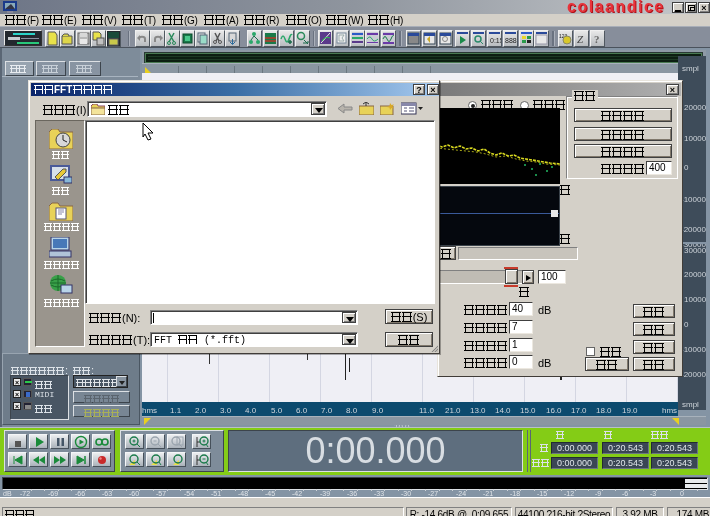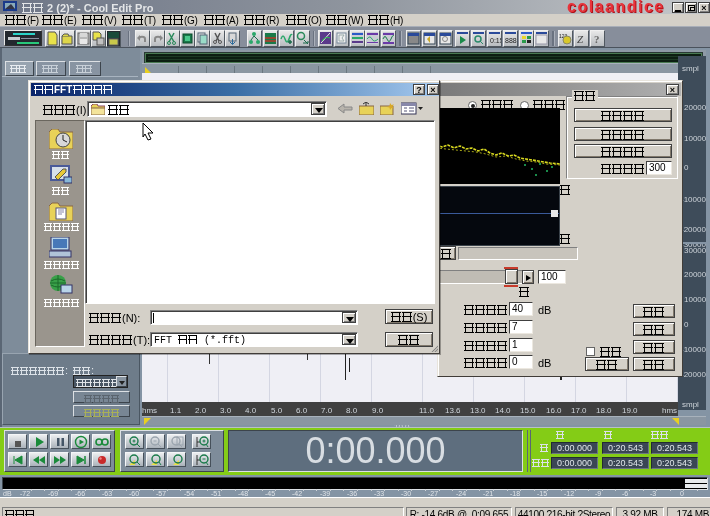--- a/index.html
+++ b/index.html
@@ -21,21 +21,20 @@
 .sg{position:absolute;top:9px;height:26px;border:1px solid;border-color:#808080 #fff #fff #808080;font-size:10px;letter-spacing:-0.3px}
 </style></head><body>
 
 <div class="ab" style="left:0;top:0;width:710px;height:14px;background:linear-gradient(90deg,#6e7687,#8f959e,#c6c9cc)">
  <svg class="ab" style="left:3px;top:1px" width="14" height="12" viewBox="0 0 14 12">
       <rect x="0" y="0" width="14" height="10" fill="#1a3a8a"></rect>
       <rect x="2" y="2" width="10" height="6" fill="#8ab"></rect>
       <path d="M2 8l6-5 4 5z" fill="#334"></path>
       <rect x="4" y="10" width="6" height="2" fill="#889"></rect>
     </svg>
- <span class="ab" style="left:22px;top:2px;color:#e4e6e8;font-weight:bold;font-size:11px"><b class="c"></b><b class="c"></b>&nbsp;2 (2)* - Cool Edit Pro</span>
  <span class="ab" style="left:567px;top:-2px;color:#e8333b;font-weight:bold;font-size:16px;letter-spacing:1.5px;text-shadow:1px 1px 0 #b01018">colaandice</span>
  <span class="ab btn" style="left:672px;top:2px;width:12px;height:11px">
       <b class="ab" style="left:2px;top:7px;width:6px;height:2px;background:#000"></b>
     </span>
  <span class="ab btn" style="left:685px;top:2px;width:12px;height:11px">
       <b class="ab" style="left:2px;top:2px;width:7px;height:6px;border:1px solid #000"></b>
       <b class="ab" style="left:4px;top:4px;width:5px;height:4px;border:1px solid #000;background:#d4d0c8"></b>
     </span>
  <span class="ab btn" style="left:698px;top:2px;width:12px;height:11px;font-size:9px;text-align:center;line-height:10px;font-weight:bold">×</span>
 </div>
@@ -255,34 +254,34 @@
       <b class="ab" style="left:484px;top:0;width:1px;height:54px;background:#d4d6e2"></b>
       <b class="ab" style="left:535px;top:0;width:1px;height:54px;background:#d4d6e2"></b>
   <b class="ab" style="left:67px;top:2px;width:1px;height:14px;background:#333"></b>
   <b class="ab" style="left:165px;top:4px;width:1px;height:8px;background:#333"></b>
       <b class="ab" style="left:203px;top:6px;width:1px;height:26px;background:#222"></b>
       <b class="ab" style="left:207px;top:10px;width:1px;height:14px;background:#222"></b>
   <b class="ab" style="left:418px;top:8px;width:2px;height:24px;background:#222"></b>
   <b class="ab" style="left:485px;top:10px;width:1px;height:13px;background:#222"></b>
  </div>
 
- <div class="ab" style="left:142px;top:354px;width:536px;height:14px;background:#404040;color:#d0d6dc;font-size:8px">
+ <div class="ab" style="left:142px;top:354px;width:536px;height:14px;background:#0c4a6e;color:#d0d6dc;font-size:8px">
   <span class="ab" style="left:0;top:4px">hms</span>
   <span class="ab" style="left:28px;top:4px">1.1</span>
       <span class="ab" style="left:53px;top:4px">2.0</span>
       <span class="ab" style="left:78px;top:4px">3.0</span>
       <span class="ab" style="left:103px;top:4px">4.0</span>
       <span class="ab" style="left:129px;top:4px">5.0</span>
       <span class="ab" style="left:154px;top:4px">6.0</span>
       <span class="ab" style="left:179px;top:4px">7.0</span>
       <span class="ab" style="left:204px;top:4px">8.0</span>
       <span class="ab" style="left:230px;top:4px">9.0</span>
       <span class="ab" style="left:252px;top:20px">10.0</span>
       <span class="ab" style="left:277px;top:4px">11.0</span>
-      <span class="ab" style="left:303px;top:4px">13.6</span>
+      <span class="ab" style="left:303px;top:4px">21.0</span>
       <span class="ab" style="left:328px;top:4px">13.0</span>
       <span class="ab" style="left:353px;top:4px">14.0</span>
       <span class="ab" style="left:378px;top:4px">15.0</span>
       <span class="ab" style="left:404px;top:4px">16.0</span>
       <span class="ab" style="left:429px;top:4px">17.0</span>
       <span class="ab" style="left:454px;top:4px">18.0</span>
       <span class="ab" style="left:480px;top:4px">19.0</span>
   <span class="ab" style="left:520px;top:4px">hms</span>
  </div>
 
@@ -307,20 +306,43 @@
       <span class="ab" style="left:3px;top:289px">-10000</span>
       <span class="ab" style="left:3px;top:314px">-20000</span>
  </div>
  <div class="ab" style="left:678px;top:350px;width:28px;height:12px;background:#3e4c5a;color:#ccd2d8;font-size:8px">
       <span class="ab" style="left:4px;top:2px">smpl</span>
     </div>
 
  <div class="ab" style="left:2px;top:305px;width:138px;height:72px;background:#6e7c8a;border:1px solid;border-color:#98a4b0 #4a5662 #4a5662 #98a4b0;color:#dce2e8">
   <span class="ab" style="left:8px;top:10px"><b class="c8"></b><b class="c8"></b><b class="c8"></b><b class="c8"></b><b class="c8"></b><b class="c8"></b>:</span>
   <span class="ab" style="left:70px;top:10px"><b class="c8"></b><b class="c8"></b>:</span>
+  <div class="ab su" style="left:7px;top:21px;width:59px;height:45px;background:#49566а;background:#495664">
+   <span class="ab" style="left:2px;top:2px">
+          <b class="ab" style="left:0;top:0;width:8px;height:8px;background:#e8e8e8;border:1px solid #222;color:#000;font-size:7px;line-height:8px;text-align:center">×</b>
+          <b class="ab" style="left:10px;top:0;width:9px;height:8px;background:#223;border:1px solid #555">
+            <i class="ab" style="left:1px;top:2px;width:7px;height:2px;background:#2ac84a"></i>
+          </b>
+          <span class="ab" style="left:22px;top:0"><b class="c8"></b><b class="c8"></b></span>
+        </span>
+   <span class="ab" style="left:2px;top:14px">
+          <b class="ab" style="left:0;top:0;width:8px;height:8px;background:#e8e8e8;border:1px solid #222;color:#000;font-size:7px;line-height:8px;text-align:center">×</b>
+          <b class="ab" style="left:10px;top:0;width:9px;height:8px;background:#223;border:1px solid #555">
+            <i class="ab" style="left:2px;top:1px;width:4px;height:5px;background:#3a6ac8"></i>
+          </b>
+          <span class="ab" style="left:22px;top:0;font-size:8px;font-family:'Liberation Mono',monospace">MIDI</span>
+        </span>
+   <span class="ab" style="left:2px;top:26px">
+          <b class="ab" style="left:0;top:0;width:8px;height:8px;background:#e8e8e8;border:1px solid #222;color:#000;font-size:7px;line-height:8px;text-align:center">×</b>
+          <b class="ab" style="left:10px;top:0;width:9px;height:8px;background:#223;border:1px solid #555">
+            <i class="ab" style="left:1px;top:2px;width:6px;height:4px;background:#888"></i>
+          </b>
+          <span class="ab" style="left:22px;top:0"><b class="c8"></b><b class="c8"></b></span>
+        </span>
+  </div>
   <div class="ab" style="left:70px;top:21px;width:55px;height:13px;background:#495664;border:1px solid #222;color:#e0e4e8"><b class="c8" style="margin:2px 0 0 2px"></b><b class="c8"></b><b class="c8"></b><b class="c8"></b><b class="c8"></b><b class="ab ra" style="right:0;top:0;width:11px;height:11px;background:#8894a0">
           <i class="ab" style="left:2px;top:4px;width:0;height:0;border:3px solid transparent;border-top:4px solid #222"></i>
         </b></div>
   <div class="ab ra" style="left:70px;top:37px;width:57px;height:12px;background:#78869%;background:#788694;text-align:center;color:#5a646e"><b class="c8" style="margin-top:2px"></b><b class="c8"></b><b class="c8"></b><b class="c8"></b></div>
   <div class="ab ra" style="left:70px;top:51px;width:57px;height:12px;background:#788694;text-align:center;color:#a8b058"><b class="c8" style="margin-top:2px"></b><b class="c8"></b><b class="c8"></b><b class="c8"></b></div>
  </div>
 
  <div class="ab" style="left:437px;top:32px;width:246px;height:297px;background:#d4d0c8;border:1px solid;border-color:#e8e4dc #403c38 #403c38 #e8e4dc;box-shadow:inset 1px 1px 0 #fff">
   <div class="ab" style="left:2px;top:2px;width:241px;height:13px;background:linear-gradient(90deg,#7a7a7a,#b0b0b0)"></div>
   <div class="ab btn" style="left:228px;top:3px;width:13px;height:11px;font-size:9px;font-weight:bold;text-align:center;line-height:10px">×</div>
@@ -365,21 +387,21 @@
       </div>
   <div class="ab fld" style="left:100px;top:189px;width:28px;height:14px">100</div>
   <span class="ab" style="left:81px;top:205px;color:#000"><b class="c"></b></span>
 
   <div class="ab gb" style="left:128px;top:15px;width:112px;height:83px"></div>
   <span class="ab" style="left:134px;top:9px;color:#000;background:#d4d0c8;padding:0 2px"><b class="c"></b><b class="c"></b></span>
   <div class="ab dbtn" style="left:136px;top:27px;width:98px;height:14px"><b class="c" style="margin-top:2px"></b><b class="c"></b><b class="c"></b><b class="c"></b></div>
   <div class="ab dbtn" style="left:136px;top:46px;width:98px;height:14px"><b class="c" style="margin-top:2px"></b><b class="c"></b><b class="c"></b><b class="c"></b></div>
   <div class="ab dbtn" style="left:136px;top:63px;width:98px;height:14px"><b class="c" style="margin-top:2px"></b><b class="c"></b><b class="c"></b><b class="c"></b></div>
   <span class="ab" style="left:163px;top:82px;color:#000"><b class="c"></b><b class="c"></b><b class="c"></b><b class="c"></b></span>
-  <div class="ab fld" style="left:208px;top:80px;width:26px;height:14px">300</div>
+  <div class="ab fld" style="left:208px;top:80px;width:26px;height:14px">400</div>
 
   <span class="ab" style="left:26px;top:223px;color:#000"><b class="c"></b><b class="c"></b><b class="c"></b><b class="c"></b></span>
   <div class="ab fld" style="left:71px;top:221px;width:24px;height:14px">40</div>
   <span class="ab" style="left:100px;top:223px;color:#000">dB</span>
   <span class="ab" style="left:26px;top:241px;color:#000"><b class="c"></b><b class="c"></b><b class="c"></b><b class="c"></b></span>
   <div class="ab fld" style="left:71px;top:239px;width:24px;height:14px">7</div>
   <span class="ab" style="left:26px;top:259px;color:#000"><b class="c"></b><b class="c"></b><b class="c"></b><b class="c"></b></span>
   <div class="ab fld" style="left:71px;top:257px;width:24px;height:14px">1</div>
   <span class="ab" style="left:26px;top:276px;color:#000"><b class="c"></b><b class="c"></b><b class="c"></b><b class="c"></b></span>
   <div class="ab fld" style="left:71px;top:274px;width:24px;height:14px">0</div>

